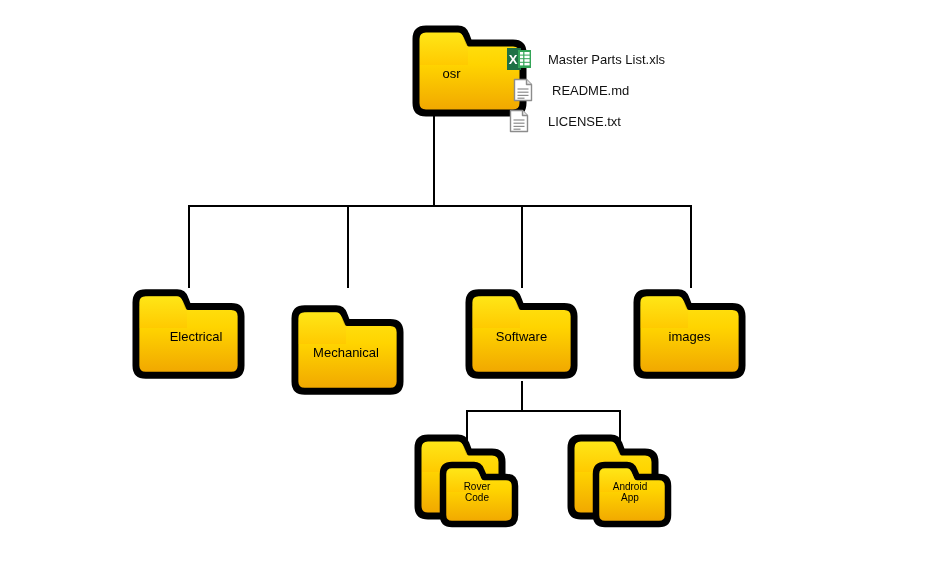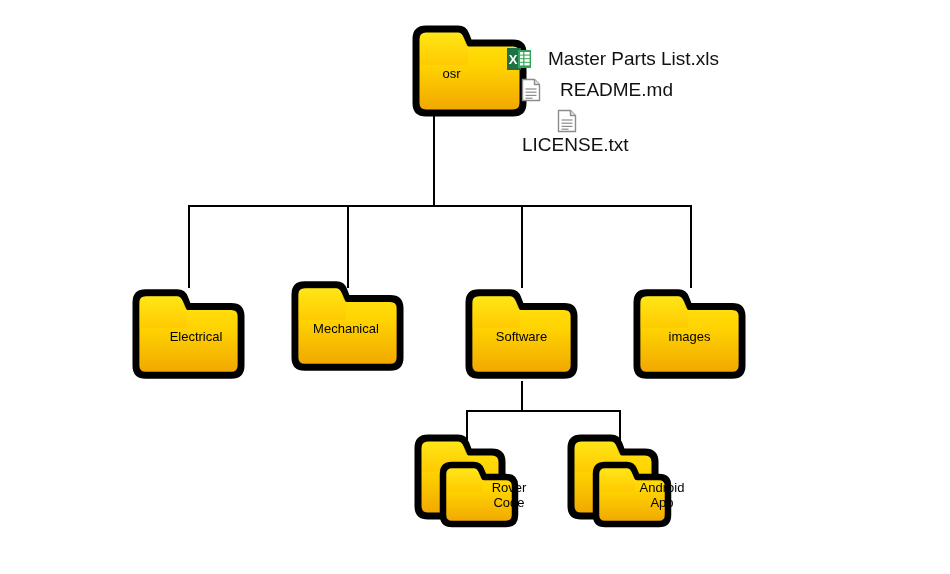--- a/index.html
+++ b/index.html
@@ -47,22 +47,21 @@
   
   .f-std .folder-label {
     top: 46%;
     font-size: 13px;
   }
   
   .f-nest .folder-label {
     top: 50%;
     left: 24%;
     width: 72%;
-    font-size: 13px;
-    padding-left: 32px;
+    font-size: 10px;
   }
 
   
   .file-list {
     position: absolute;
   }
   .file-row {
     position: absolute;
     display: flex;
     align-items: center;
@@ -70,21 +69,21 @@
   }
   .file-icon {
     width: 26px;
     height: 26px;
     flex: 0 0 26px;
     display: block;
   }
   .file-icon svg { display: block; }
   .file-name {
     margin-left: 16px;
-    font-size: 19px;
+    font-size: 13px;
     color: #111111;
     font-family: "Liberation Sans", sans-serif;
     white-space: nowrap;
   }
 </style>
 </head>
 <body>
 
 <div id="canvas">
 
@@ -137,37 +136,37 @@
             <rect x="18.4" y="13.2" width="5.2" height="2.6"></rect>
             <rect x="14" y="16.8" width="3.2" height="2.6"></rect>
             <rect x="18.4" y="16.8" width="5.2" height="2.6"></rect>
           </g>
           <text x="7.2" y="18.2" font-family="Liberation Sans, sans-serif" font-size="13" font-weight="bold" fill="#ffffff" text-anchor="middle">X</text>
         </svg>
       </span>
       <span class="file-name">Master Parts List.xls</span>
     </div>
 
-    <div class="file-row" style="left:12px; top:31px;">
+    <div class="file-row" style="left:4px; top:31px;">
       <span class="file-icon">
         <svg width="26" height="26" viewBox="0 0 26 26">
           <path d="M4.5 2.5 H16.5 L21.5 7.5 V23.5 H4.5 Z" fill="#ffffff" stroke="#8C8C8C" stroke-width="1.4" stroke-linejoin="round"></path>
           <path d="M16.5 2.5 V7.5 H21.5" fill="#e8e8e8" stroke="#8C8C8C" stroke-width="1.4" stroke-linejoin="round"></path>
           <g stroke="#8C8C8C" stroke-width="1.2">
             <line x1="7.5" y1="12" x2="18.5" y2="12"></line>
             <line x1="7.5" y1="15.2" x2="18.5" y2="15.2"></line>
             <line x1="7.5" y1="18.4" x2="18.5" y2="18.4"></line>
             <line x1="7.5" y1="21.2" x2="14.5" y2="21.2"></line>
           </g>
         </svg>
       </span>
       <span class="file-name">README.md</span>
     </div>
 
-    <div class="file-row" style="left:0; top:62px;flex-direction:column;">
+    <div class="file-row" style="left:0; top:62px;">
       <span class="file-icon">
         <svg width="26" height="26" viewBox="0 0 26 26">
           <path d="M4.5 2.5 H16.5 L21.5 7.5 V23.5 H4.5 Z" fill="#ffffff" stroke="#8C8C8C" stroke-width="1.4" stroke-linejoin="round"></path>
           <path d="M16.5 2.5 V7.5 H21.5" fill="#e8e8e8" stroke="#8C8C8C" stroke-width="1.4" stroke-linejoin="round"></path>
           <g stroke="#8C8C8C" stroke-width="1.2">
             <line x1="7.5" y1="12" x2="18.5" y2="12"></line>
             <line x1="7.5" y1="15.2" x2="18.5" y2="15.2"></line>
             <line x1="7.5" y1="18.4" x2="18.5" y2="18.4"></line>
             <line x1="7.5" y1="21.2" x2="14.5" y2="21.2"></line>
           </g>
@@ -179,21 +178,21 @@
   </div>
 
   <div class="folder f-std" style="left:132px; top:288px; width:128px; height:92px;">
     <svg width="113" height="92" viewBox="0 0 115 92">
       <path d="M4 14 Q4 4 14 4 L46 4 Q52 4 54 10 L57 18 L101 18 Q111 18 111 28 L111 78 Q111 88 101 88 L14 88 Q4 88 4 78 Z" fill="url(#fg1)" stroke="#000" stroke-width="7" stroke-linejoin="round"></path>
       <path d="M8 18 Q8 8 17 8 L45 8 Q50 8 52 13 L56 22 L56 40 L8 40 Z" fill="url(#ftab1)" opacity="0.85"></path>
     </svg>
     <div class="folder-label">Electrical</div>
   </div>
 
-  <div class="folder f-std" style="left:291px; top:280px; width:110px; height:92px;text-decoration:underline;">
+  <div class="folder f-std" style="left:291px; top:304px; width:110px; height:92px;text-decoration:underline;">
     <svg width="113" height="92" viewBox="0 0 115 92">
       <path d="M4 14 Q4 4 14 4 L46 4 Q52 4 54 10 L57 18 L101 18 Q111 18 111 28 L111 78 Q111 88 101 88 L14 88 Q4 88 4 78 Z" fill="url(#fg1)" stroke="#000" stroke-width="7" stroke-linejoin="round"></path>
       <path d="M8 18 Q8 8 17 8 L45 8 Q50 8 52 13 L56 22 L56 40 L8 40 Z" fill="url(#ftab1)" opacity="0.85"></path>
     </svg>
     <div class="folder-label">Mechanical</div>
   </div>
 
   <div class="folder f-std" style="left:465px; top:288px; width:113px; height:92px;">
     <svg width="113" height="92" viewBox="0 0 115 92">
       <path d="M4 14 Q4 4 14 4 L46 4 Q52 4 54 10 L57 18 L101 18 Q111 18 111 28 L111 78 Q111 88 101 88 L14 88 Q4 88 4 78 Z" fill="url(#fg1)" stroke="#000" stroke-width="7" stroke-linejoin="round"></path>

